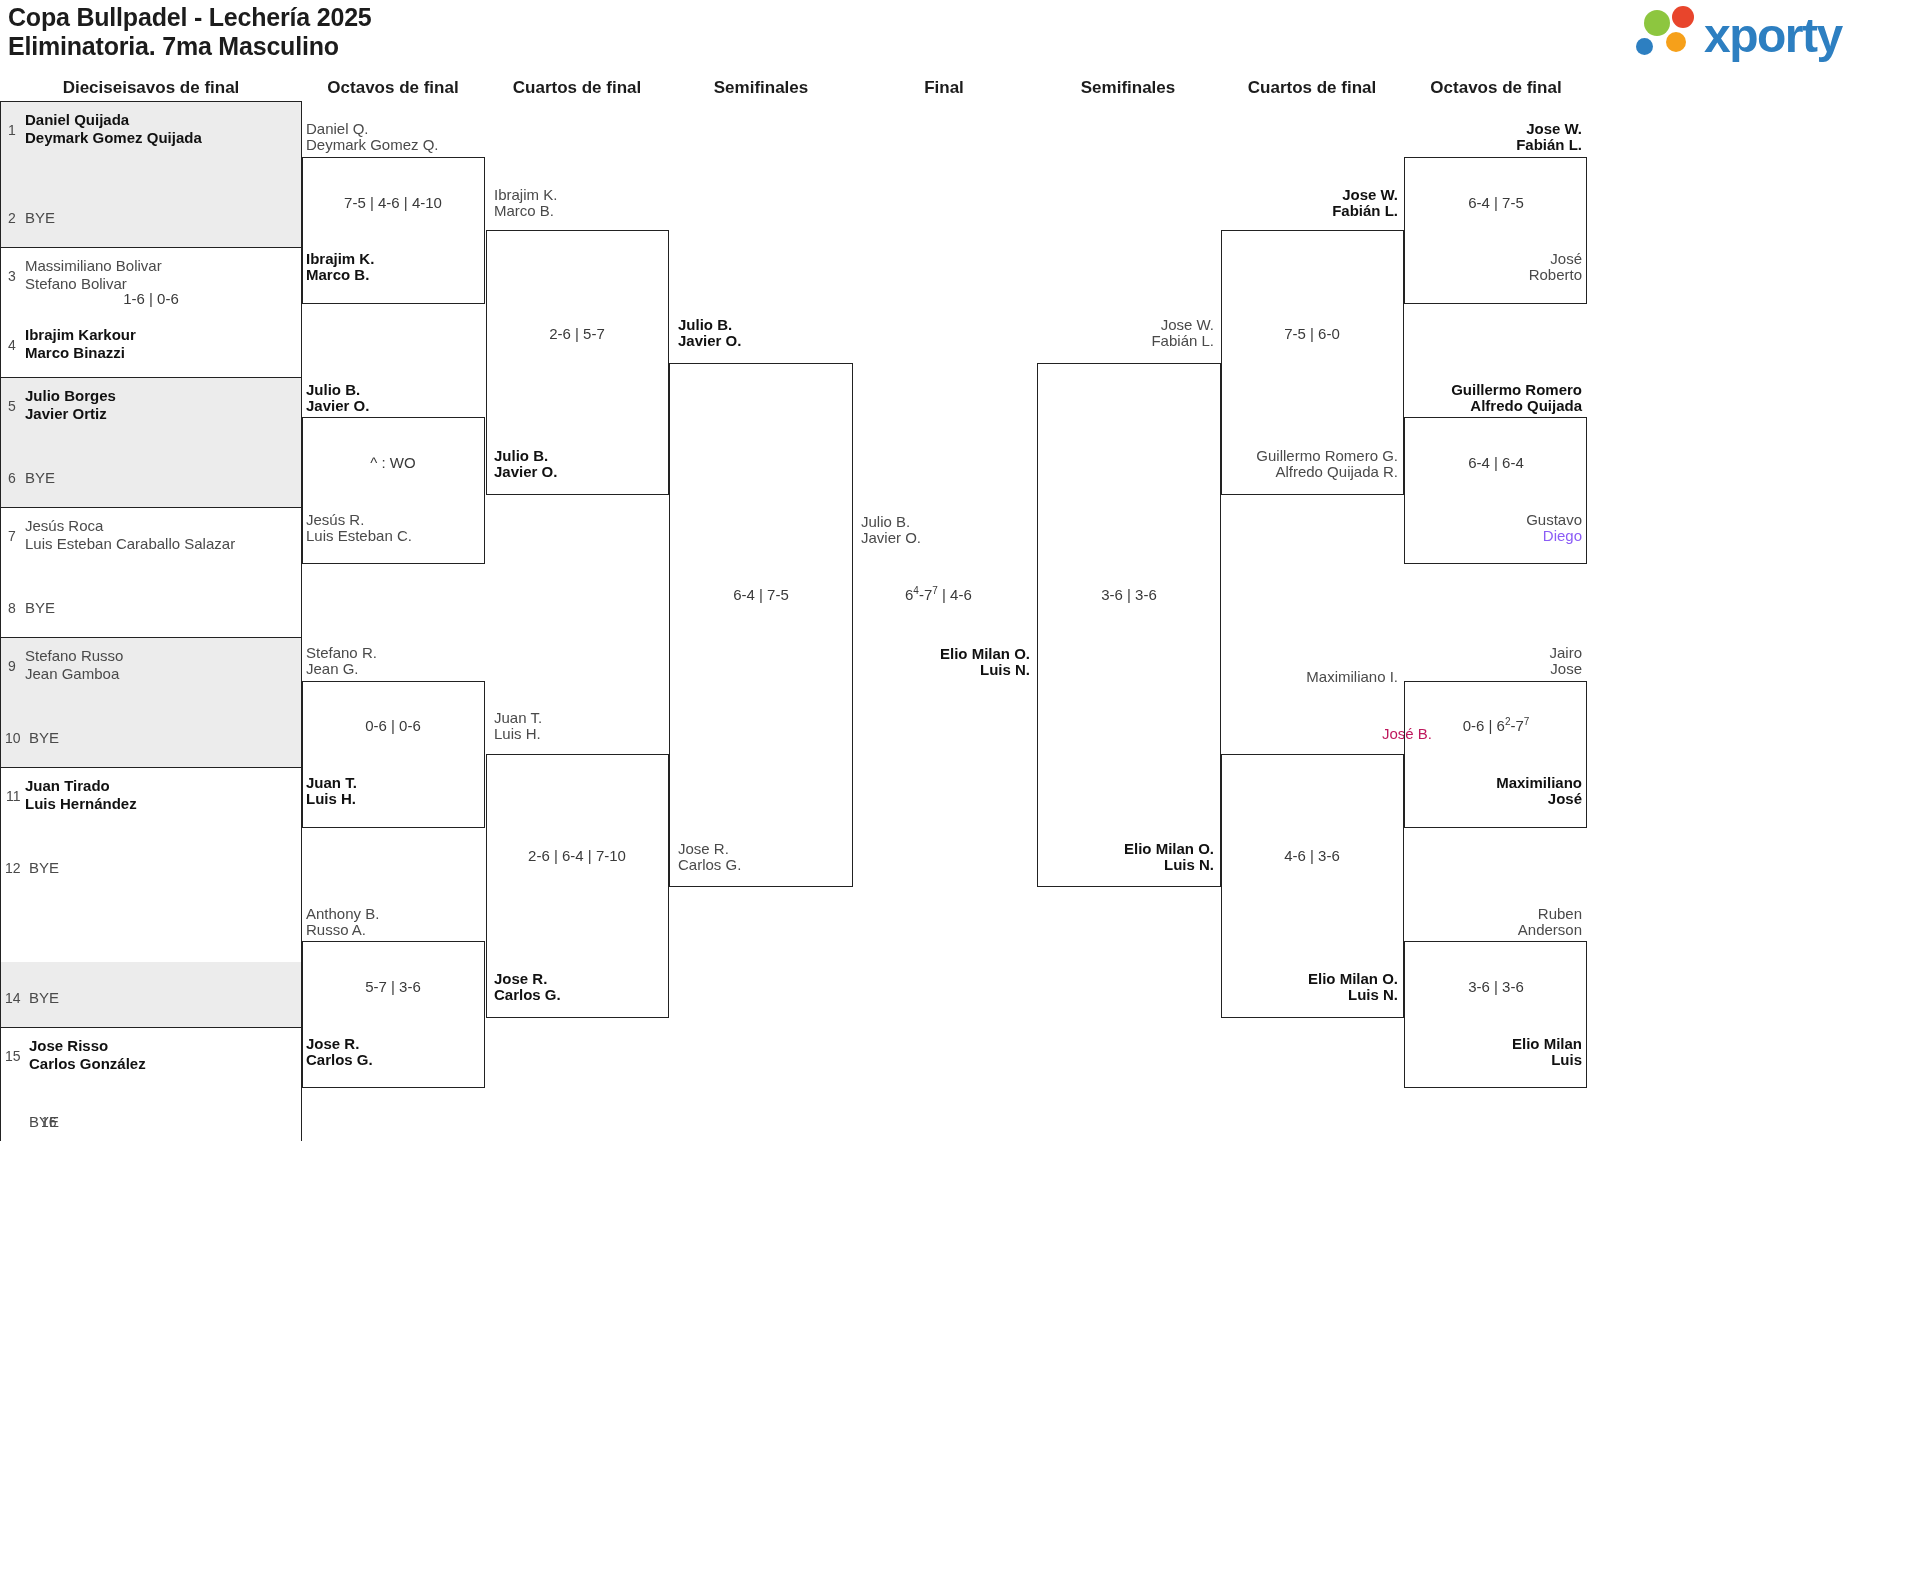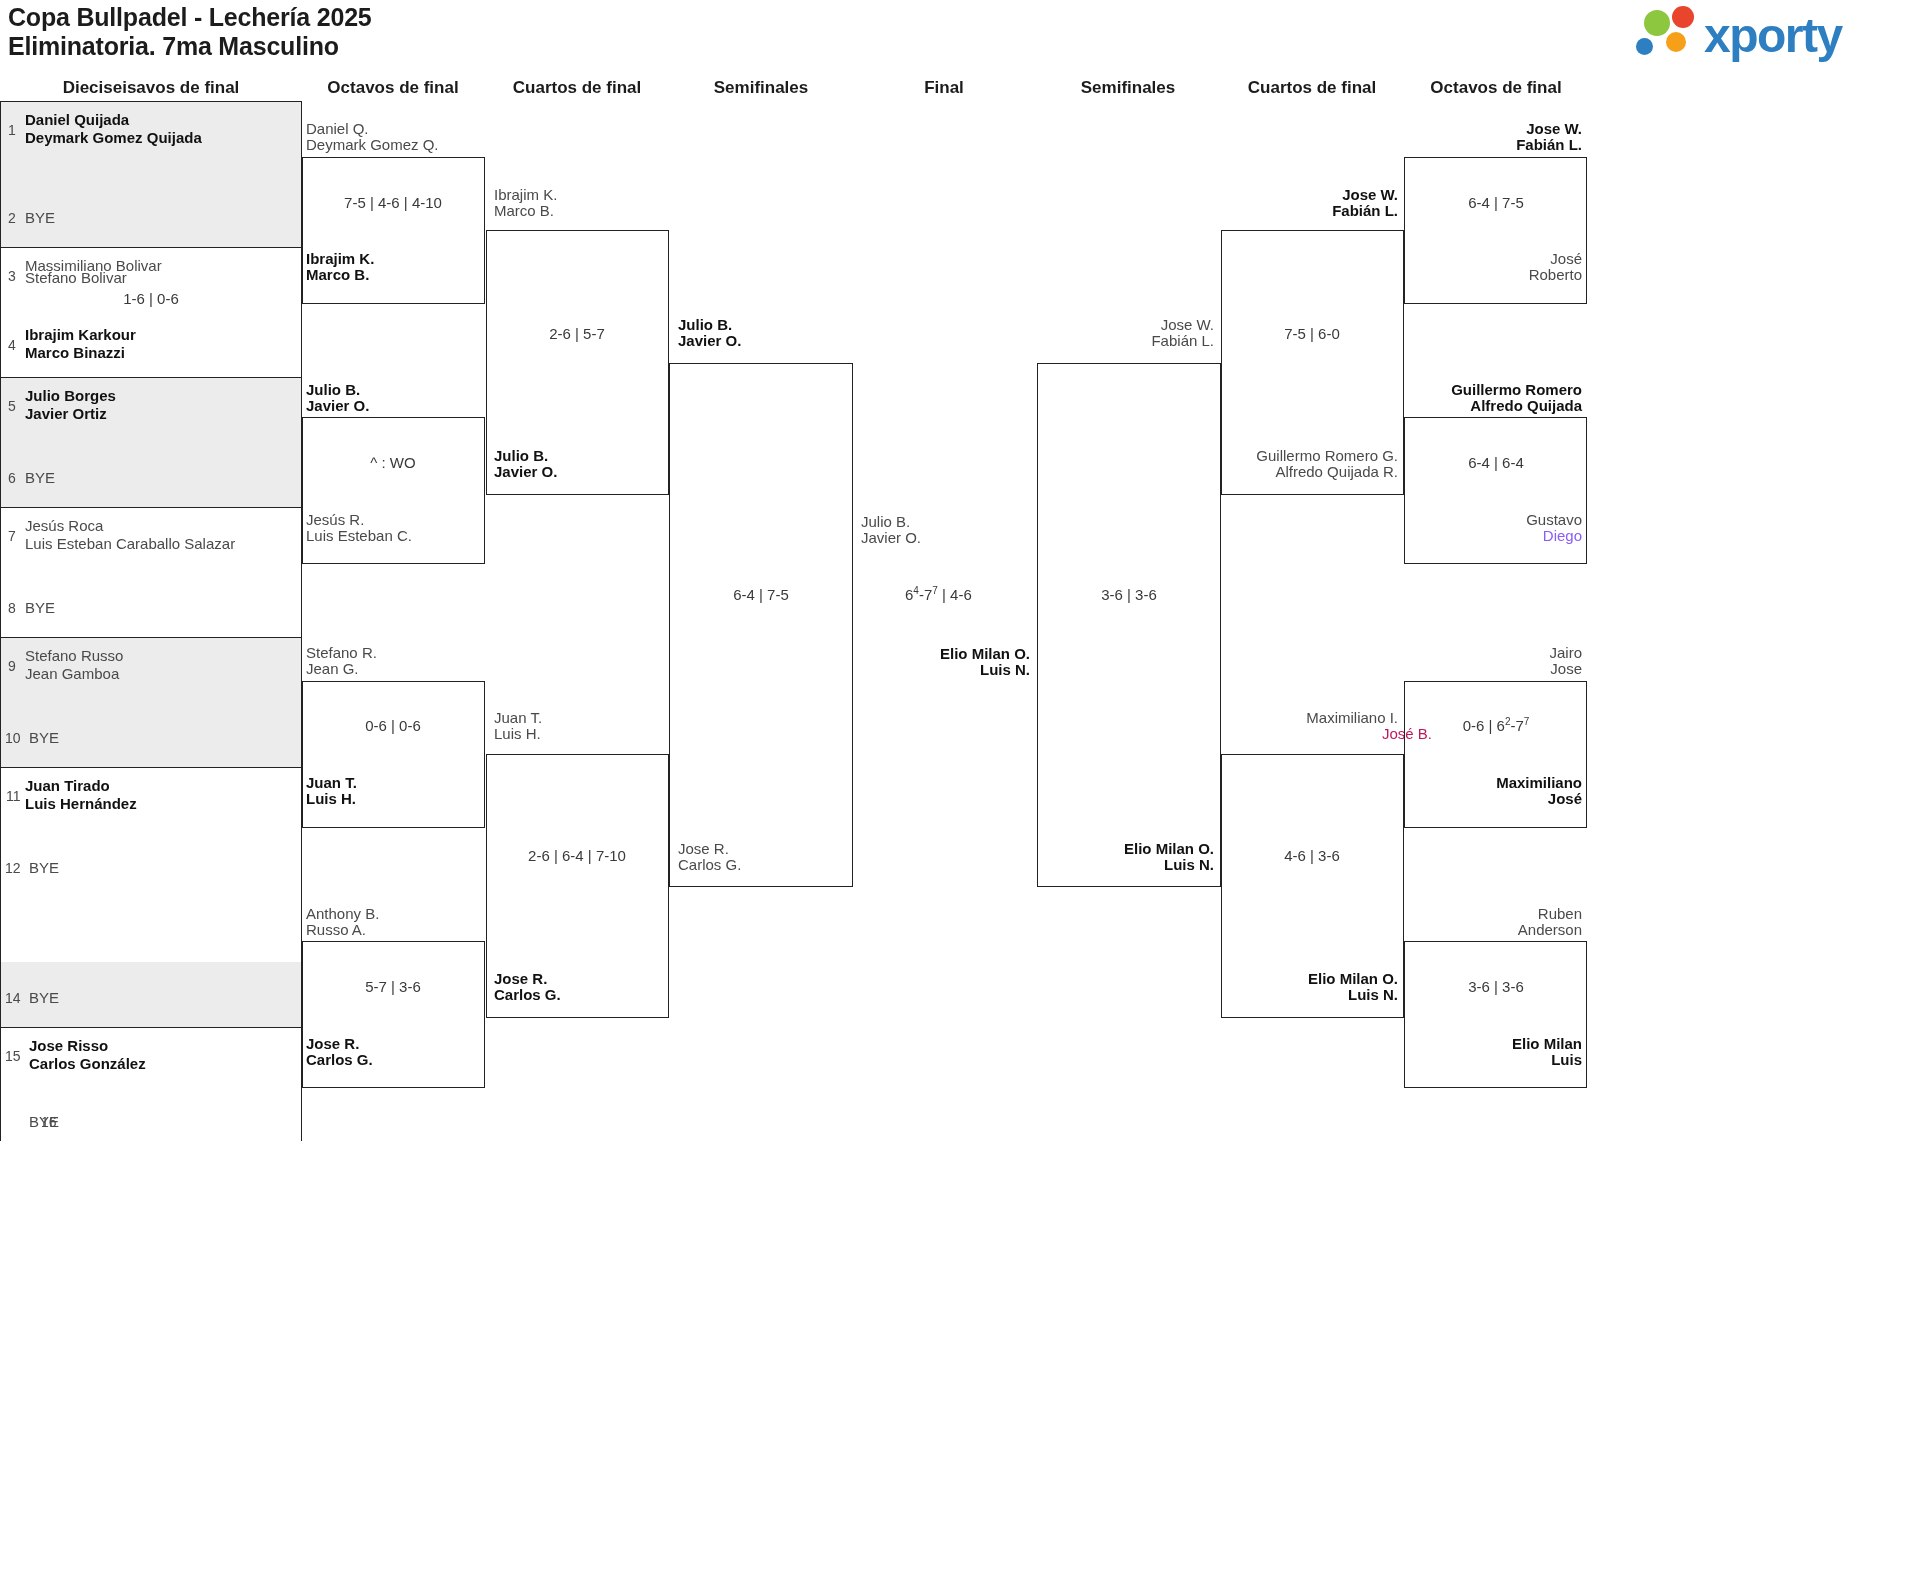--- a/index.html
+++ b/index.html
@@ -76,21 +76,21 @@
       <span class="seednames win" style="top:27px;">Deymark Gomez Quijada</span>
     </div>
     <div class="seedrow alt" style="top:65px;height:81px;border-top:none;">
       <span class="seednum" style="top:44px;">2</span>
       <span class="byelabel" style="top:43px;">BYE</span>
     </div>
 
     <div class="seedrow plain" style="top:146px;height:65px;">
       <span class="seednum" style="top:20px;">3</span>
       <span class="seednames lose" style="top:9px;">Massimiliano Bolivar</span>
-      <span class="seednames lose" style="top:21px;">Stefano Bolivar</span>
+      <span class="seednames lose" style="top:27px;">Stefano Bolivar</span>
     </div>
     <div class="seedrow plain" style="top:211px;height:65px;border-top:none;">
       <span class="seednum" style="top:25px;">4</span>
       <span class="seednames win" style="top:14px;">Ibrajim Karkour</span>
       <span class="seednames win" style="top:32px;">Marco Binazzi</span>
     </div>
 
     <div class="seedrow alt" style="top:276px;height:65px;">
       <span class="seednum" style="top:20px;">5</span>
       <span class="seednames win" style="top:9px;">Julio Borges</span>
@@ -212,21 +212,21 @@
   <div class="nm win r" style="left:1214px;top:856px;">Luis N.</div>
 
   <div class="mbox" style="left:1221px;top:230px;width:183px;height:265px;"></div>
   <div class="nm win r" style="left:1398px;top:186px;">Jose W.</div>
   <div class="nm win r" style="left:1398px;top:202px;">Fabián L.</div>
   <div class="mscore ctr" style="left:1312px;top:325px;">7-5 | 6-0</div>
   <div class="nm r" style="left:1398px;top:447px;color:#4a4a4a;">Guillermo Romero G.</div>
   <div class="nm r" style="left:1398px;top:463px;color:#4a4a4a;">Alfredo Quijada R.</div>
 
   <div class="mbox" style="left:1221px;top:754px;width:183px;height:264px;"></div>
-  <div class="nm r" style="left:1398px;top:709px;color:#4a4a4a;">Maximiliano I.</div>
+  <div class="nm r" style="left:1398px;top:668px;color:#4a4a4a;">Maximiliano I.</div>
   <div class="nm r" style="left:1398px;top:725px;color:#be185d;margin-left:34px;">José B.</div>
   <div class="mscore ctr" style="left:1312px;top:847px;">4-6 | 3-6</div>
   <div class="nm win r" style="left:1398px;top:970px;">Elio Milan O.</div>
   <div class="nm win r" style="left:1398px;top:986px;">Luis N.</div>
 
   <div class="mbox" style="left:1404px;top:157px;width:183px;height:147px;"></div>
   <div class="nm win r" style="left:1582px;top:120px;">Jose W.</div>
   <div class="nm win r" style="left:1582px;top:136px;">Fabián L.</div>
   <div class="mscore ctr" style="left:1496px;top:194px;">6-4 | 7-5</div>
   <div class="nm r" style="left:1582px;top:250px;color:#4a4a4a;">José</div>

